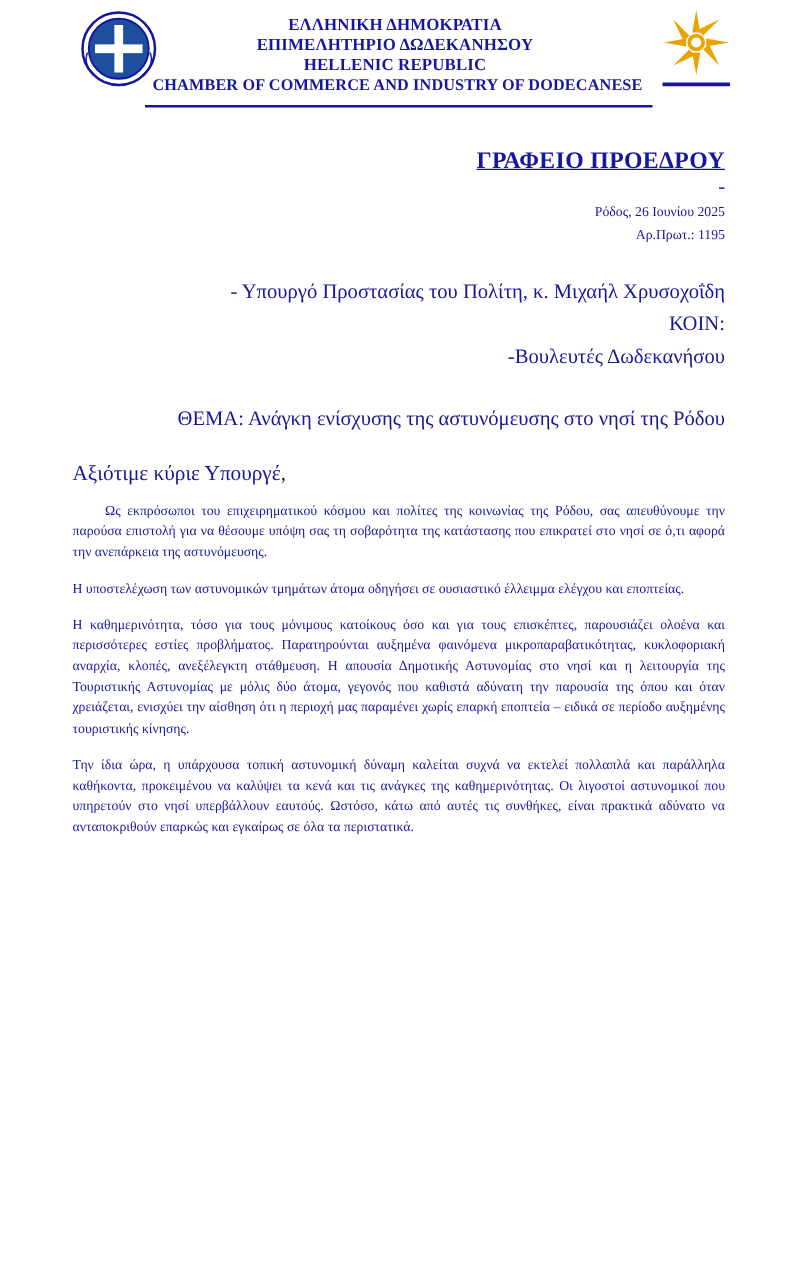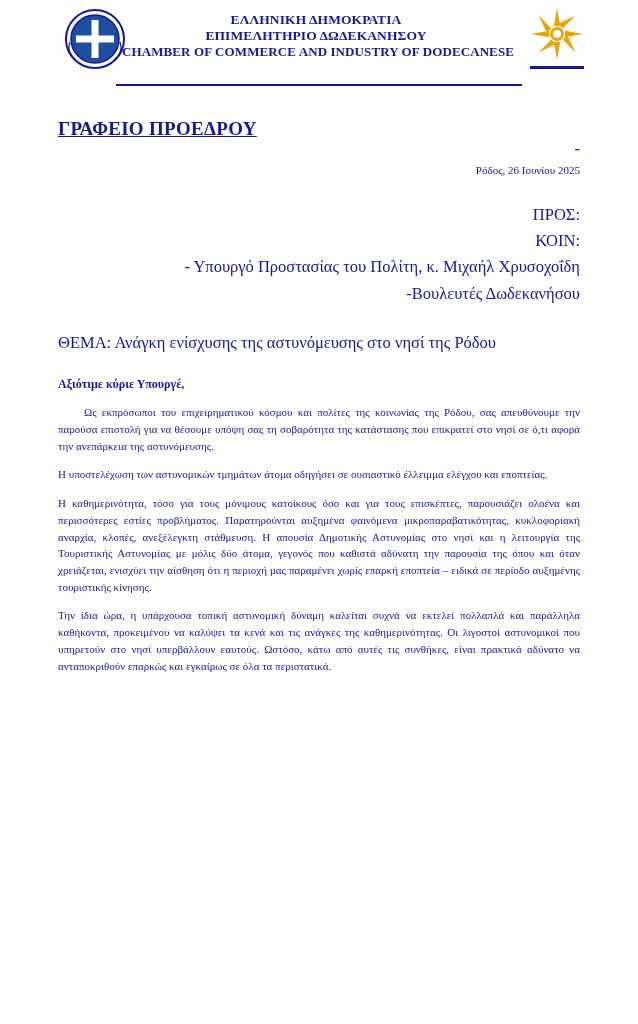--- a/index.html
+++ b/index.html
@@ -60,21 +60,21 @@
   .header-rule {
     position: absolute;
     left: 58px;
     right: 58px;
     top: 84px;
     border-top: 2px solid #17179c;
   }
 
   
   .doc-title {
-    text-align: left;
+    text-align: right;
     font-weight: bold;
     font-size: 19px;
     text-decoration: underline;
     margin: 20px 0 4px 0;
     letter-spacing: .3px;
   }
 
   
   .right-block {
     text-align: right;
@@ -92,26 +92,26 @@
     text-align: right;
     font-size: 16.5px;
     line-height: 1.6;
     margin-top: 22px;
   }
 
   
   .subject {
     margin-top: 26px;
     font-size: 16.5px;
-    text-align: left;
+    text-align: right;
   }
   .salutation {
     margin-top: 24px;
-    font-size: 12px;
-    font-weight: bold;
+    font-size: 17px;
+    font-weight: normal;
   }
 
   
   .body-text p {
     margin: 12px 0 0 0;
     font-size: 11px;
     line-height: 1.52;
     text-align: justify;
     text-indent: 0;
   }
@@ -158,37 +158,38 @@
           <circle cx="0" cy="0" r="7" fill="#e8a400"></circle>
           <circle cx="0" cy="0" r="4" fill="#ffffff"></circle>
         </g>
         <rect x="2" y="62" width="54" height="3" fill="#17179c"></rect>
       </svg>
     </div>
 
     <div class="org-block">
       <div>ΕΛΛΗΝΙΚΗ ΔΗΜΟΚΡΑΤΙΑ</div>
       <div>ΕΠΙΜΕΛΗΤΗΡΙΟ ΔΩΔΕΚΑΝΗΣΟΥ</div>
+      <div>HELLENIC REPUBLIC</div>
       <div class="wide">CHAMBER OF COMMERCE AND INDUSTRY OF DODECANESE</div>
     </div>
 
     <div class="header-rule"></div>
   </div>
 
   <div class="doc-title">ΓΡΑΦΕΙΟ ΠΡΟΕΔΡΟΥ</div>
 
   <div class="dash-line">-</div>
   <div class="right-block">
     <div>Ρόδος, 26 Ιουνίου 2025</div>
+    <div>Αρ.Πρωτ.: 1195</div>
   </div>
 
   <div class="recipients">
-    <div>ΠΡΟΣ:</div>
+    <div>- Υπουργό Προστασίας του Πολίτη, κ. Μιχαήλ Χρυσοχοΐδη</div>
     <div>ΚΟΙΝ:</div>
-    <div>- Υπουργό Προστασίας του Πολίτη, κ. Μιχαήλ Χρυσοχοΐδη</div>
     <div>-Βουλευτές Δωδεκανήσου</div>
   </div>
 
   <div class="subject">ΘΕΜΑ: Ανάγκη ενίσχυσης της αστυνόμευσης στο νησί της Ρόδου</div>
 
   <div class="salutation">Αξιότιμε κύριε Υπουργέ,</div>
 
   <div class="body-text">
     <p class="indent">Ως εκπρόσωποι του επιχειρηματικού κόσμου και πολίτες της κοινωνίας της Ρόδου, σας απευθύνουμε την παρούσα επιστολή για να θέσουμε υπόψη σας τη σοβαρότητα της κατάστασης που επικρατεί στο νησί σε ό,τι αφορά την ανεπάρκεια της αστυνόμευσης.</p>
     <p>Η υποστελέχωση των αστυνομικών τμημάτων άτομα οδηγήσει σε ουσιαστικό έλλειμμα ελέγχου και εποπτείας.</p>

